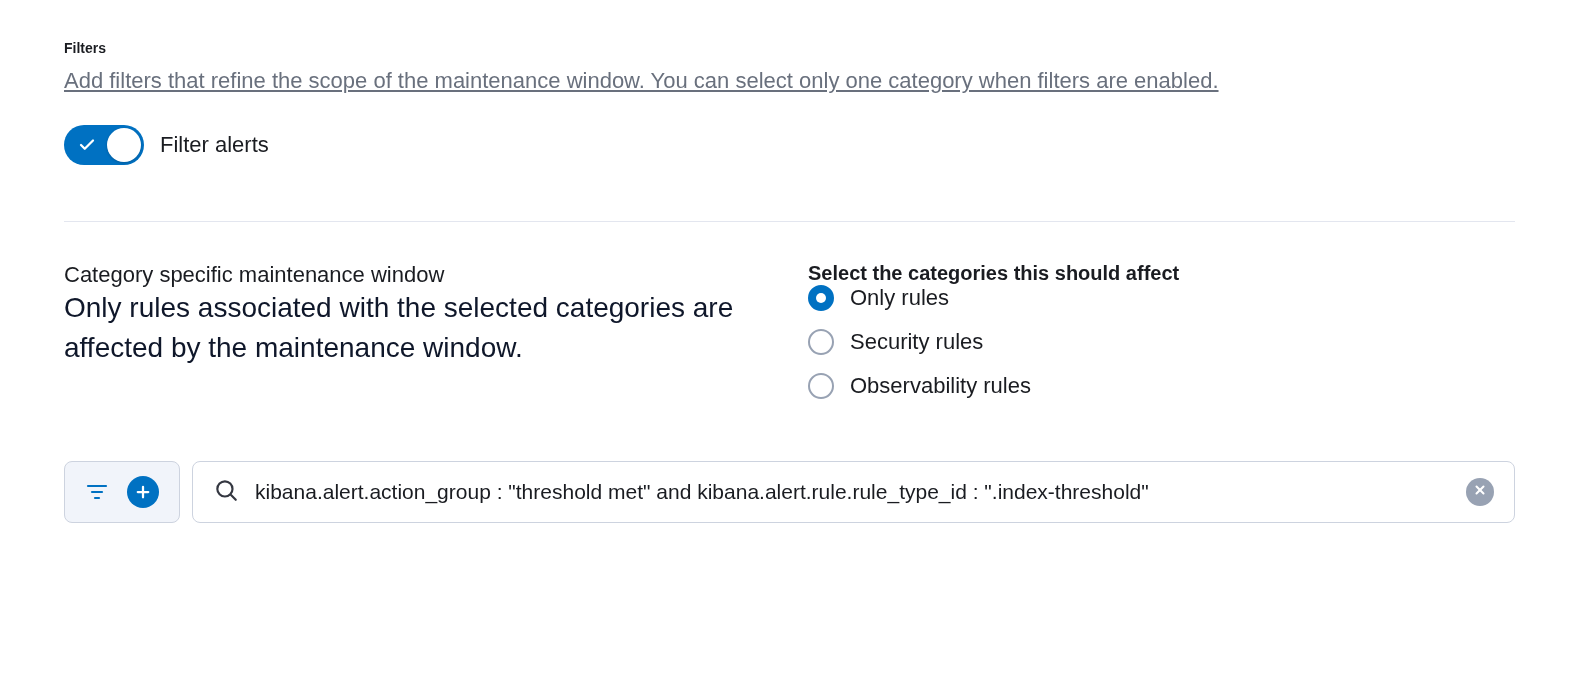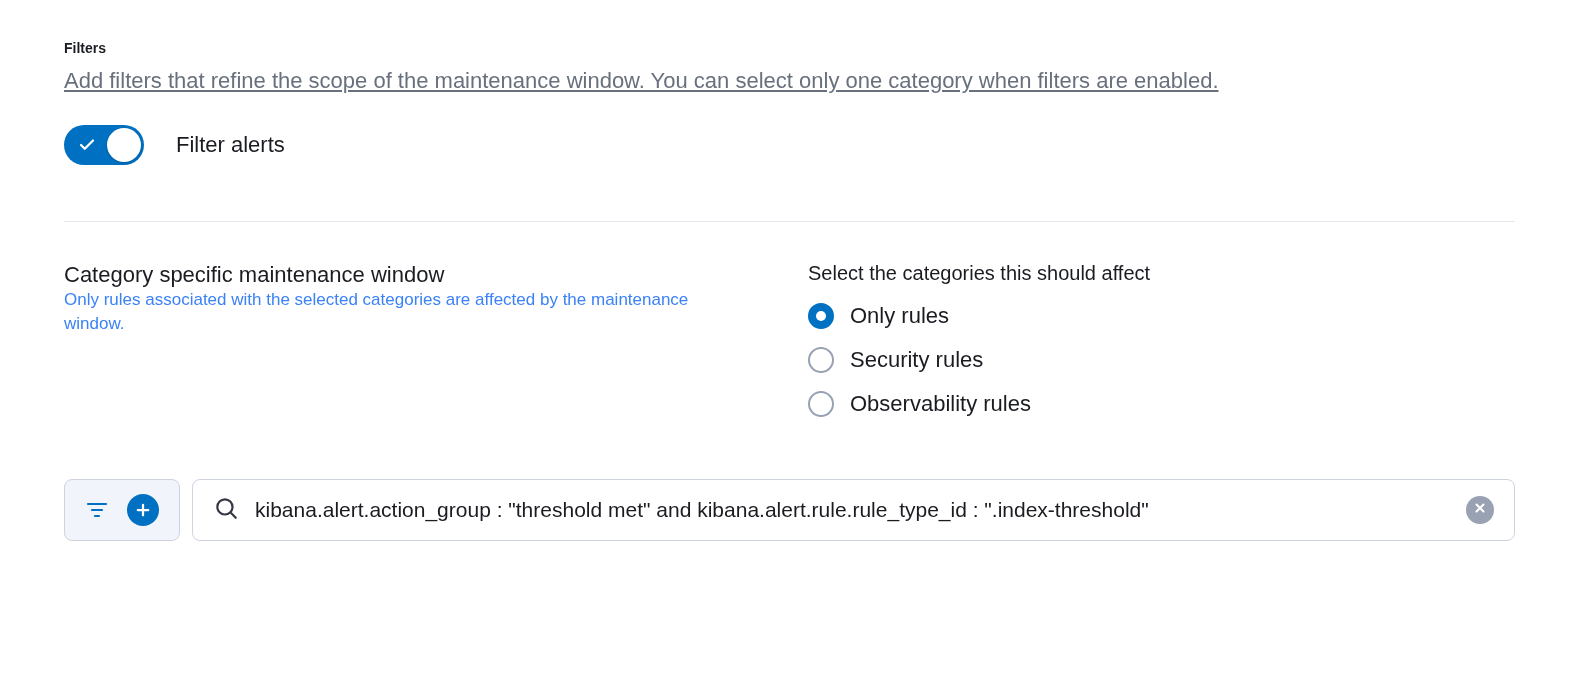--- a/index.html
+++ b/index.html
@@ -20,21 +20,21 @@
       font-size: 22px;
       color: #69707d;
       font-weight: 400;
       margin-bottom: 28px;
       line-height: 1.4;
       text-decoration: underline;
     }
     .toggle-row {
       display: flex;
       align-items: center;
-      gap: 32px;
+      gap: 16px;
     }
     .toggle {
       position: relative;
       width: 80px;
       height: 40px;
       background: #0071c2;
       border-radius: 20px;
       cursor: pointer;
       display: flex;
       align-items: center;
@@ -68,28 +68,27 @@
       display: flex;
       gap: 64px;
     }
     .col-left { flex: 1; max-width: 680px; }
     .col-right { flex: 1; }
     .subhead {
       font-size: 22px;
       font-weight: 400;
     }
     .subdesc {
-      font-size: 17px;
-      color: #3b82f6;
+      font-size: 28px;
+      color: #0f172a;
       line-height: 1.45;
     }
     .radio-group-title {
       font-size: 20px;
-      font-weight: 400;
-      margin-bottom: 18px;
+      font-weight: 700;
     }
     .radio-row {
       display: flex;
       align-items: center;
       gap: 16px;
       margin-bottom: 18px;
       cursor: pointer;
     }
     .radio {
       width: 26px;

